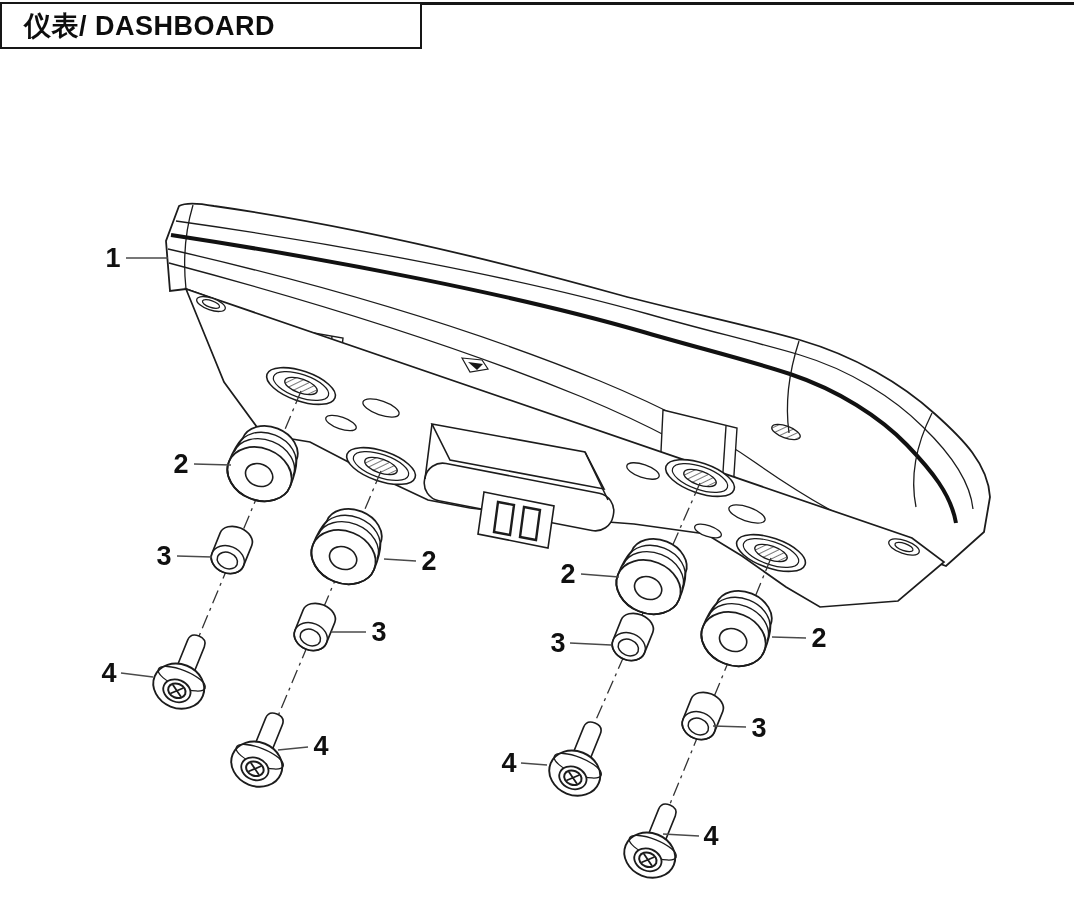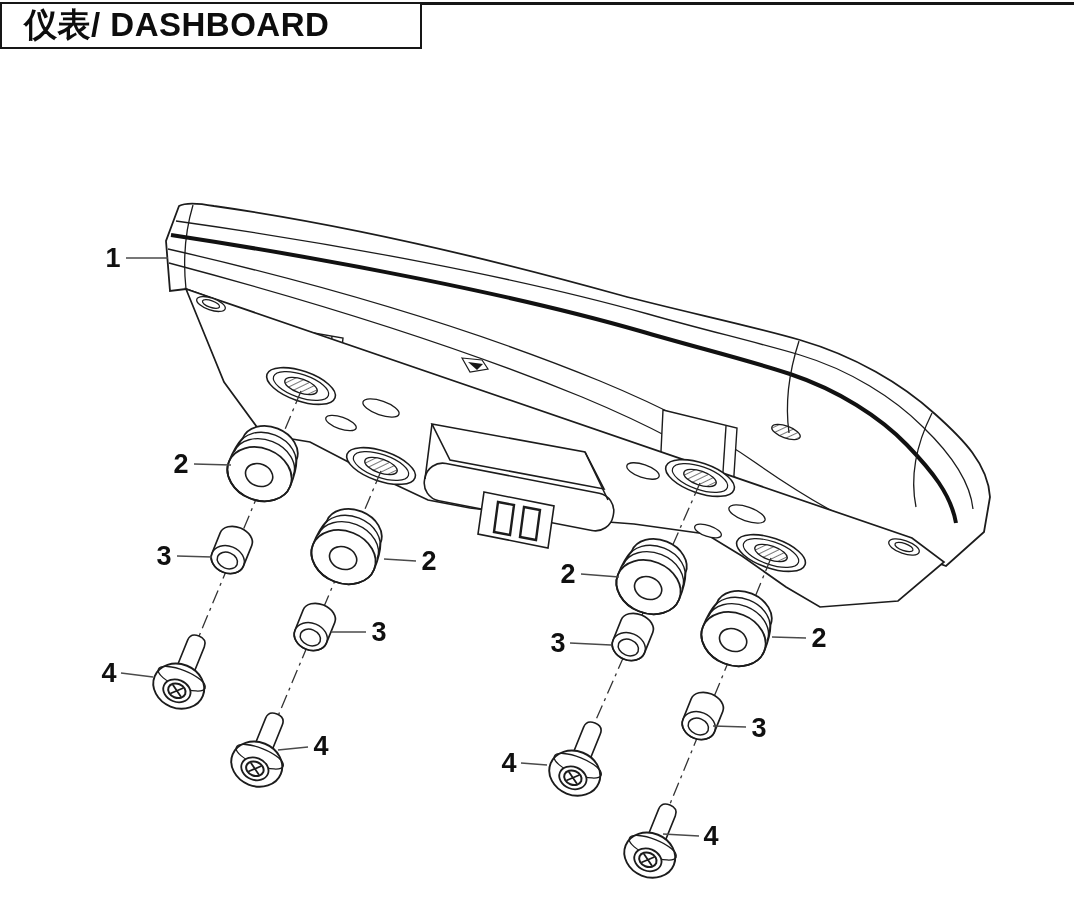--- a/index.html
+++ b/index.html
@@ -1,21 +1,21 @@
 <!DOCTYPE html>
 <html><head>
 <meta charset="utf-8">
 <style>
   html,body{margin:0;padding:0;background:#ffffff;}
   #stage{position:relative;width:1074px;height:900px;background:#ffffff;overflow:hidden;
          font-family:"Liberation Sans",sans-serif;}
   #top-rule{position:absolute;left:0;top:2px;width:1074px;height:0;border-top:3px solid #161616;}
   #title-box{position:absolute;left:0;top:2px;width:418px;height:43px;border:2px solid #161616;
              background:#ffffff;display:flex;align-items:center;}
-  #title-box .t{font-size:33px;font-weight:bold;color:#0d0d0d;padding-left:22px;letter-spacing:.5px;
+  #title-box .t{font-size:27px;font-weight:bold;color:#0d0d0d;padding-left:22px;letter-spacing:.5px;
                 white-space:nowrap;}
   svg{position:absolute;left:0;top:0;}
   svg text{font-family:"Liberation Sans",sans-serif;font-weight:bold;font-size:27px;fill:#101010;}
 </style>
 </head>
 <body>
 
 <div id="stage">
   <div id="top-rule"></div>
   <div id="title-box">

